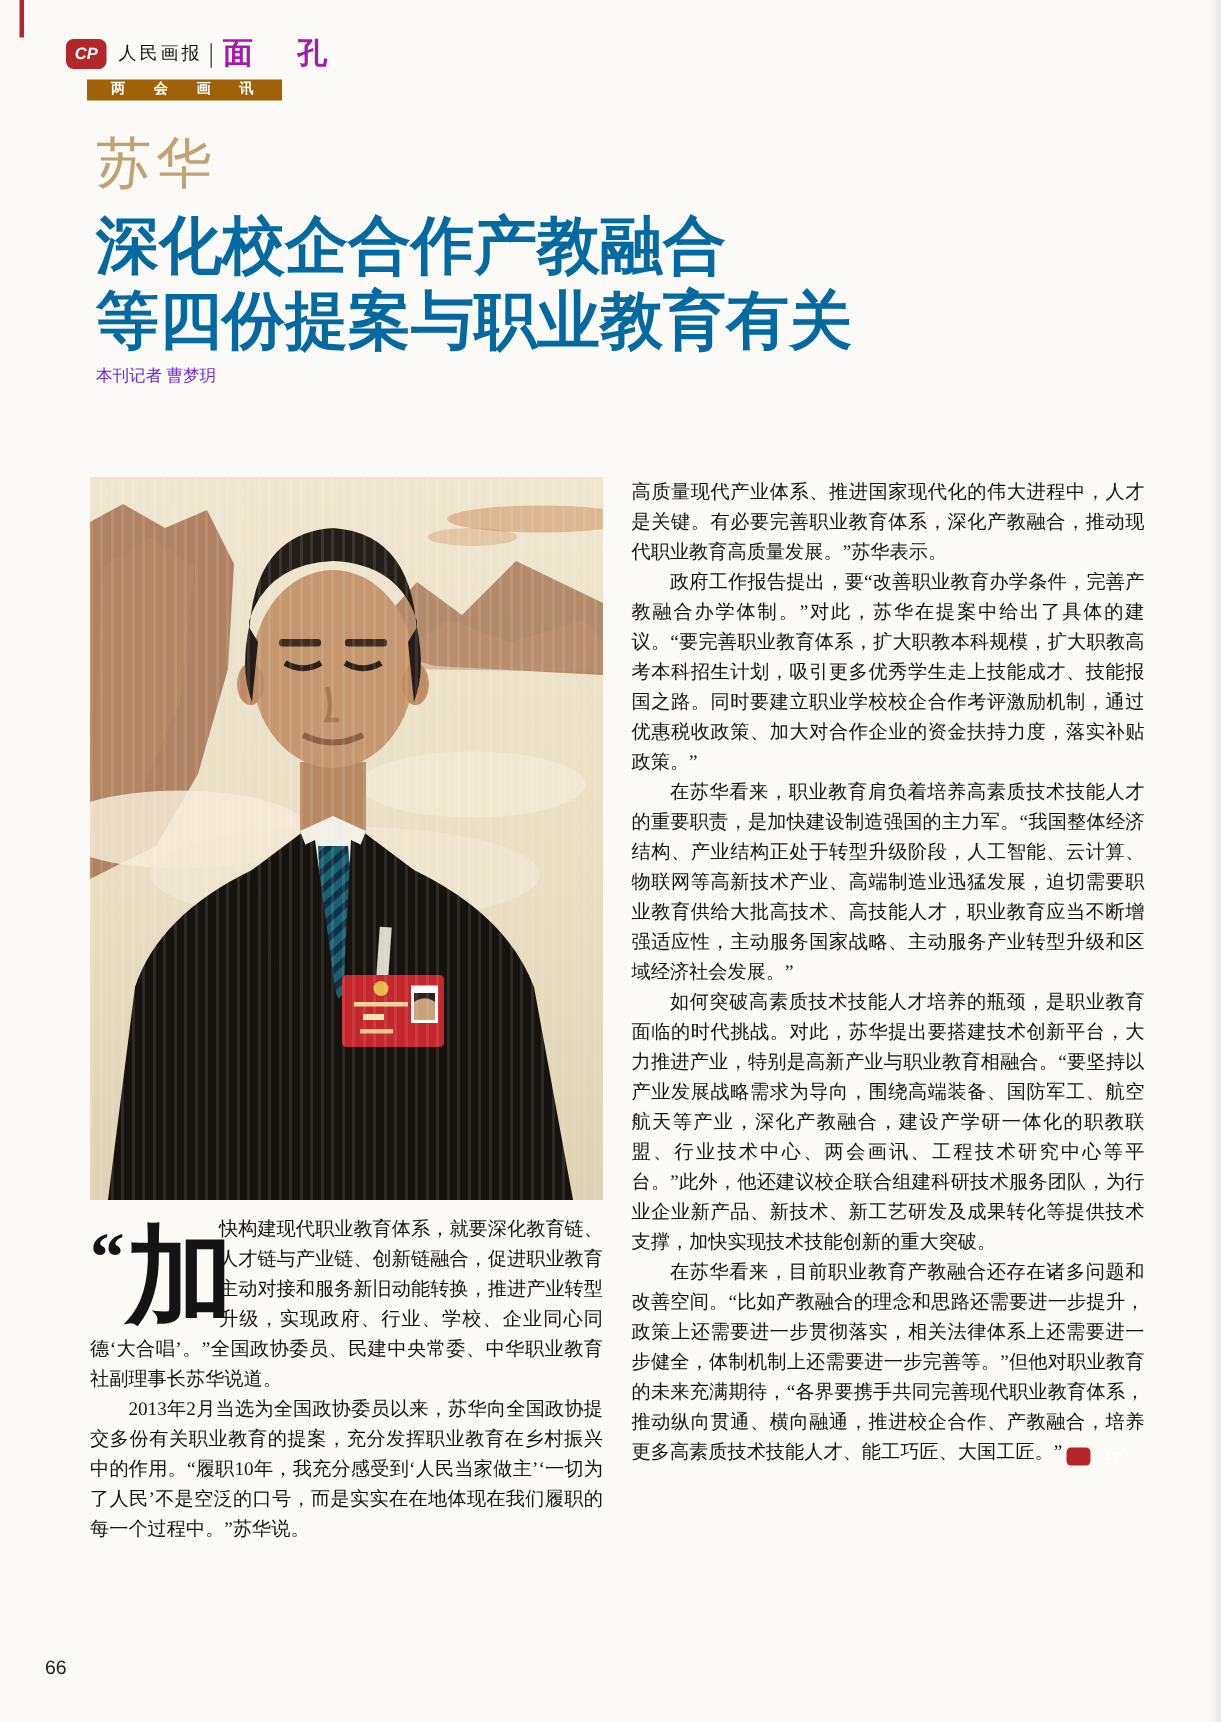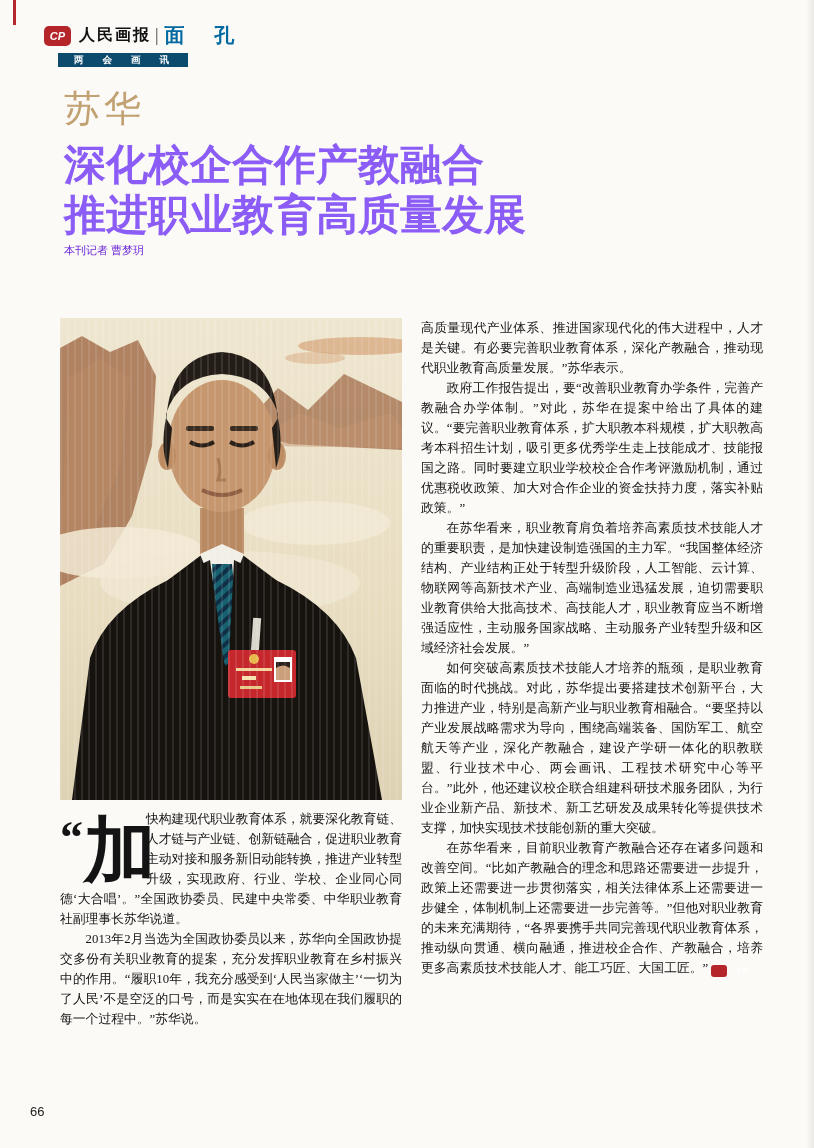--- a/index.html
+++ b/index.html
@@ -11,34 +11,34 @@
   
   .red-stripe{position:absolute;left:13px;top:0;width:3px;height:25px;background:#b5262b;}
   .header{position:absolute;left:44px;top:22px;}
   .mast-row{display:flex;align-items:center;}
   .logo-badge{
     width:27px;height:20px;background:#b5262b;border-radius:5px;
     color:#fff;font:italic 700 11px/20px "Liberation Sans",sans-serif;
     text-align:center;flex:0 0 auto;
   }
   .mast-name{margin-left:8px;font-family:"Liberation Sans",sans-serif;
-    font-size:16px;font-weight:700;letter-spacing:2px;color:#111;}
+    font-size:12px;font-weight:400;letter-spacing:2px;color:#111;}
   .mast-divider{margin:0 6px 0 4px;color:#444;font-size:18px;font-weight:300;}
   .mast-section{font-family:"Liberation Sans",sans-serif;font-size:20px;font-weight:800;
-    letter-spacing:12px;color:#0369a1;}
+    letter-spacing:12px;color:#a21caf;}
   .banner-bar{
-    margin-left:14px;margin-top:4px;width:130px;height:14px;background:#0c4a6e;
+    margin-left:14px;margin-top:4px;width:130px;height:14px;background:#a16207;
     color:#fff;font-family:"Liberation Sans",sans-serif;font-size:9.5px;font-weight:700;
     line-height:14px;letter-spacing:19px;padding-left:16px;box-sizing:border-box;
     white-space:nowrap;overflow:hidden;
   }
   
   .title-block{position:absolute;left:64px;top:84px;}
   .kicker{font-size:37px;font-weight:400;color:#c2a273;letter-spacing:3px;margin:0 0 6px 0;}
-  .headline{font-size:42px;font-weight:900;color:#8b5cf6;line-height:50px;
+  .headline{font-size:42px;font-weight:900;color:#0369a1;line-height:50px;
     letter-spacing:0;margin:0;}
   .byline{position:absolute;left:64px;top:243px;font-family:Liberation Sans, sans-serif;
     font-size:11px;color:#6d28d9;}
   
   .content{position:absolute;left:60px;top:318px;width:703px;display:flex;gap:19px;}
   .col{width:342px;}
   .body-p{margin:0;font-size:12.8px;line-height:20px;text-align:justify;color:#141414;}
   .indent{text-indent:2em;}
   
   .photo{width:342px;height:482px;position:relative;overflow:hidden;background:#e9dfc6;}
@@ -69,21 +69,21 @@
     <span class="mast-name">人民画报</span>
     <span class="mast-divider">|</span>
     <span class="mast-section">面 孔</span>
   </div>
   <div class="banner-bar">两会画讯</div>
 </div>
 
 <div class="title-block">
   <div class="kicker">苏华</div>
   <h1 class="headline">深化校企合作产教融合</h1>
-  <h1 class="headline">推进职业教育高质量发展</h1>
+  <h1 class="headline">等四份提案与职业教育有关</h1>
 </div>
 
 <div class="byline">本刊记者 曹梦玥</div>
 
 <div class="content">
 
   <div class="col">
     <div class="photo">
       <svg width="342" height="482" viewBox="0 0 342 482">
         <defs>

